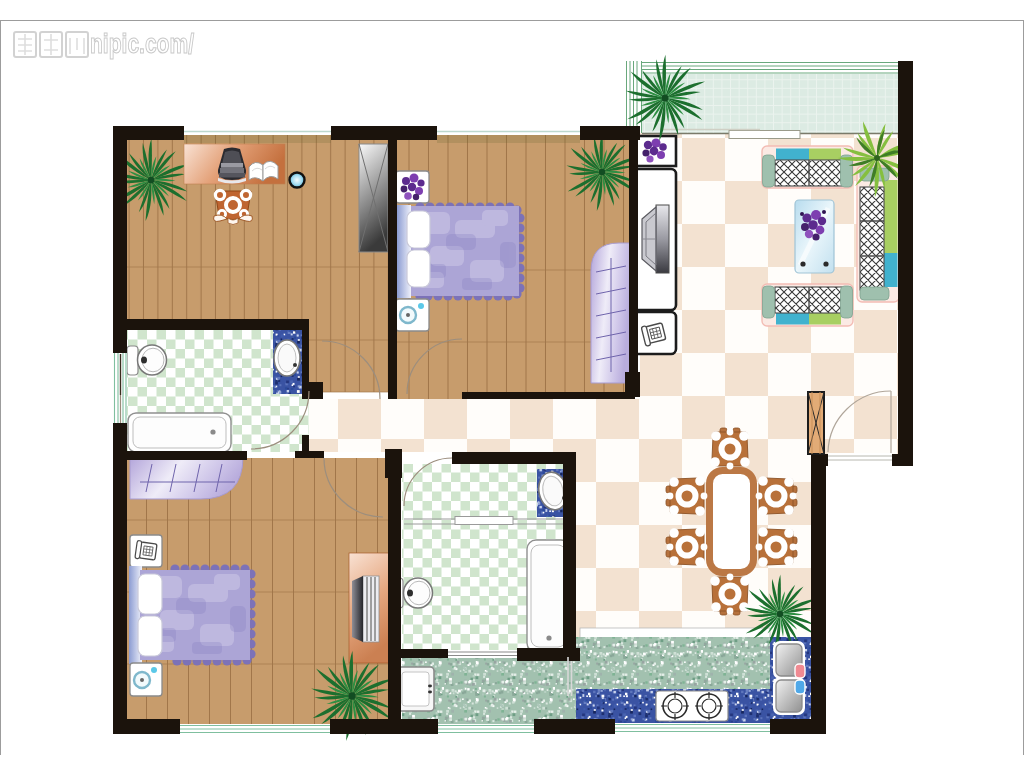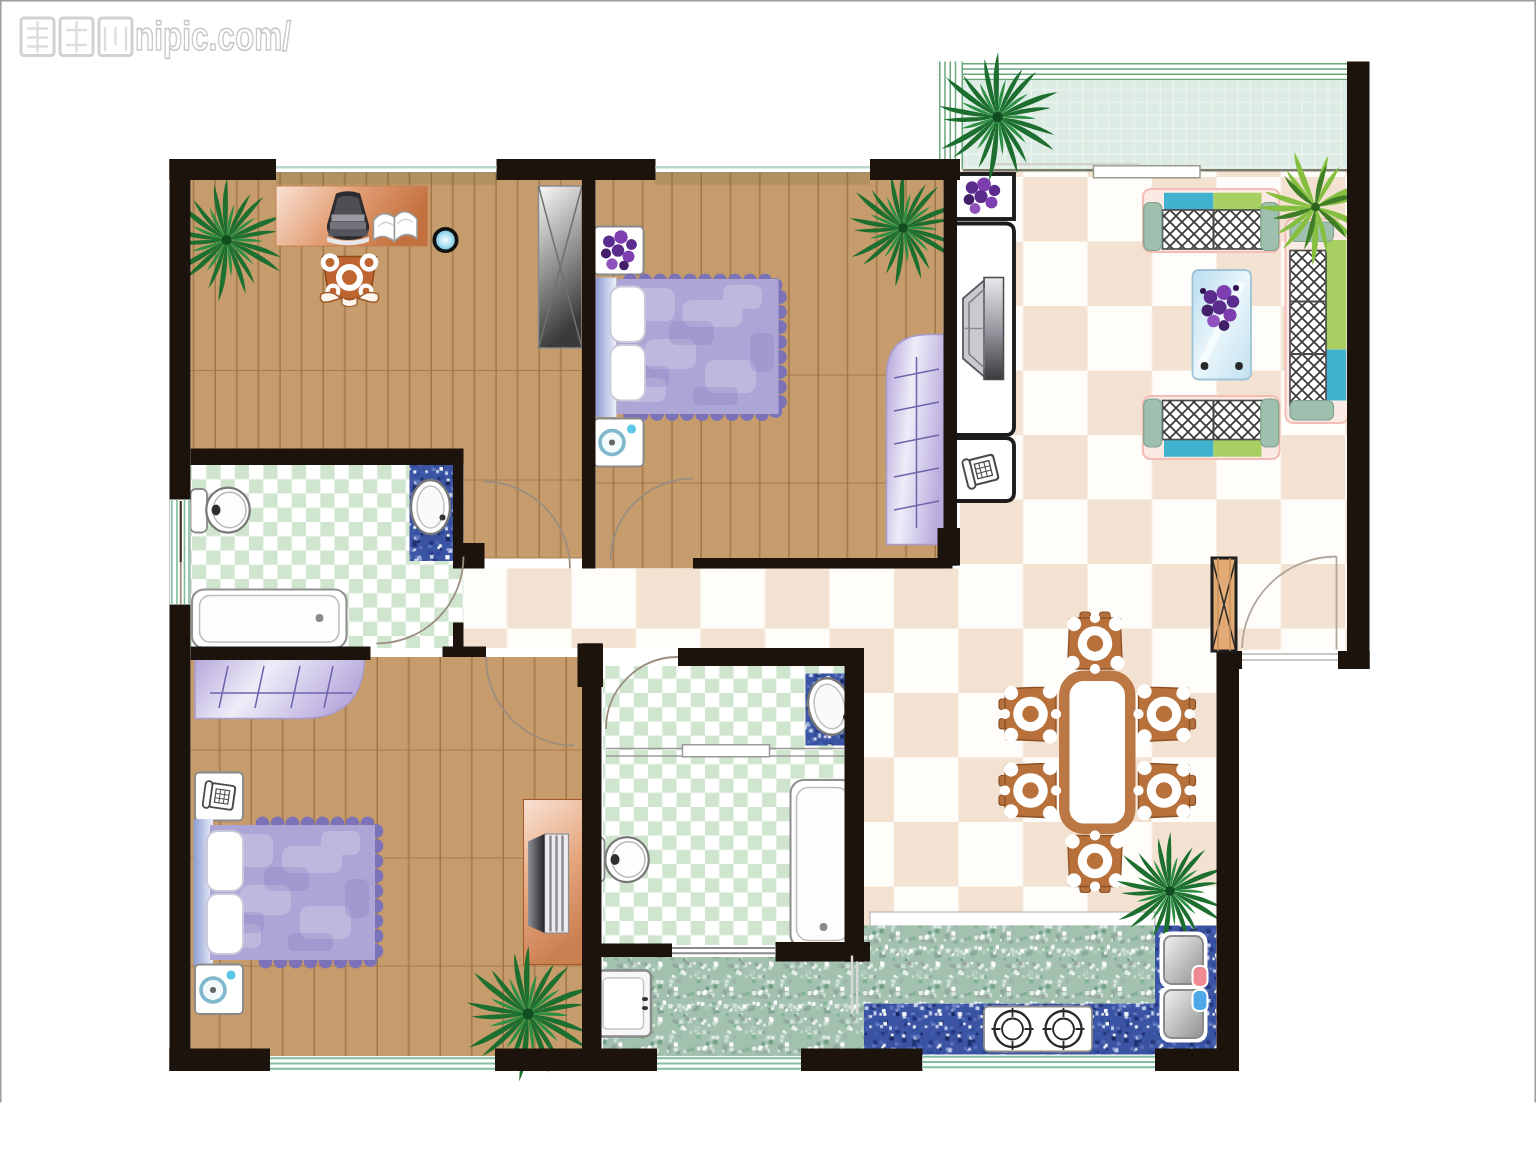--- a/index.html
+++ b/index.html
@@ -1,16 +1,16 @@
 <!DOCTYPE html>
 <html><head>
 <meta charset="utf-8">
 <style>
 html,body{margin:0;padding:0;background:#fff;}
-#wrap{width:1024px;height:735px;position:relative;font-family:"Liberation Sans",sans-serif;}
+#wrap{width:1024px;height:735px;position:relative;font-family:"Liberation Sans",sans-serif;margin-top:20px;}
 svg{display:block;}
 </style>
 </head>
 <body>
 <div id="wrap">
 <svg width="1024" height="783" viewBox="0 0 1024 783">
 <defs>
 <pattern id="wood" width="19.5" height="200" patternUnits="userSpaceOnUse">
   <rect width="19.5" height="200" fill="#c79c6c"></rect>
   <rect x="18.5" width="1" height="200" fill="#a1764a"></rect>

